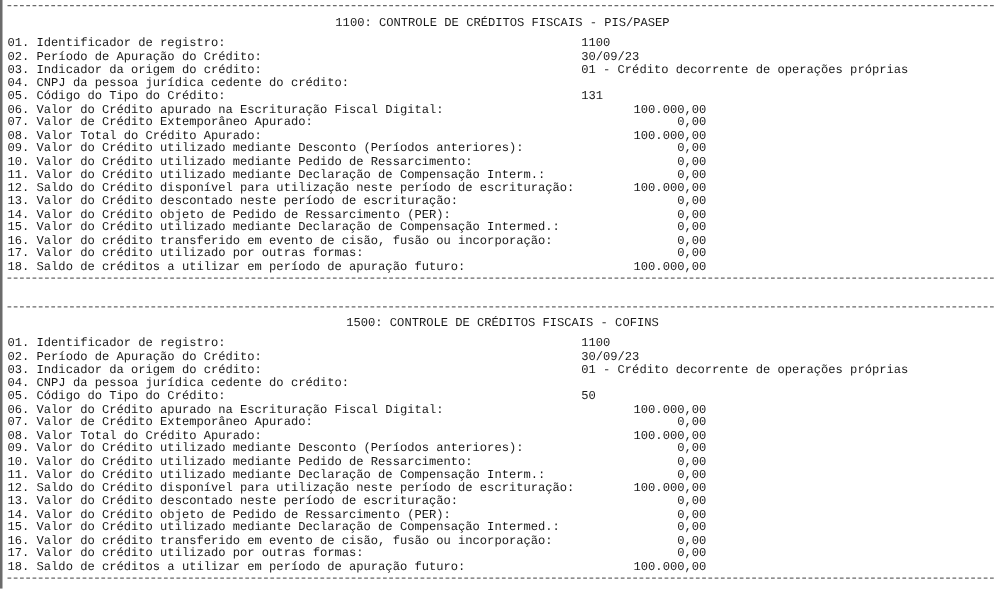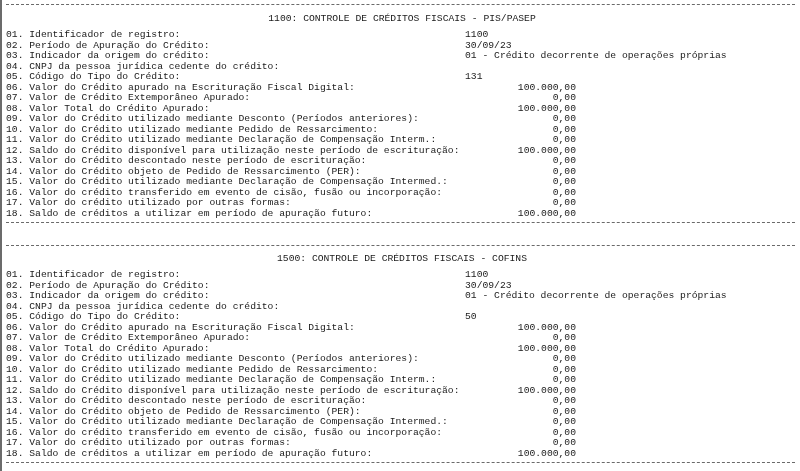--- a/index.html
+++ b/index.html
@@ -7,21 +7,21 @@
     .frame {
       position: absolute; left: 0; top: 0; width: 800px; height: 471px;
       border-left: 2px solid #6b6b6b; box-sizing: border-box;
       font-family: "Liberation Mono", "DejaVu Sans Mono", monospace;
       font-size: 9.7px; color: #1a1a1a;
     }
     .dash { position: absolute; left: 4px; width: 789px; height: 0; border-top: 1px dashed #6a6a6a; }
     .title { position: absolute; left: 0; width: 800px; text-align: center; white-space: pre; line-height: 11px; }
     .label { position: absolute; left: 4px; white-space: pre; line-height: 10.5px; }
     .val { position: absolute; left: 463px; white-space: pre; line-height: 10.5px; }
-    .num { position: absolute; right: 224px; white-space: pre; line-height: 10.5px; text-align: center; }
+    .num { position: absolute; right: 235px; white-space: pre; line-height: 10.5px; text-align: center; }
   </style>
 </head>
 <body>
 
 <div class="frame">
 
   <div class="dash" style="top:4px;"></div>
   <div class="title" style="top:13px;">1100: CONTROLE DE CRÉDITOS FISCAIS - PIS/PASEP</div>
 
   <div>

